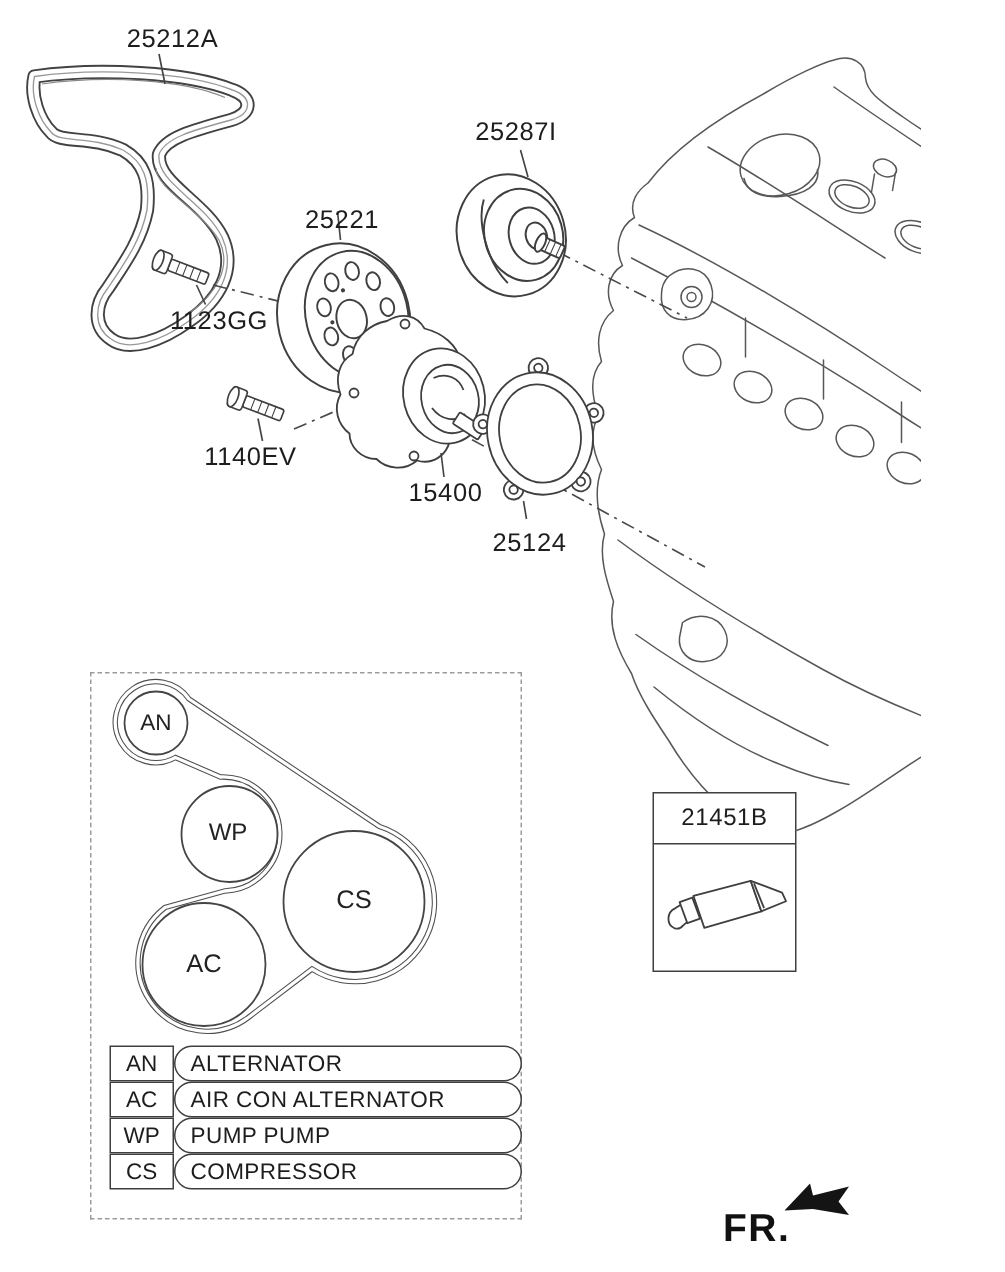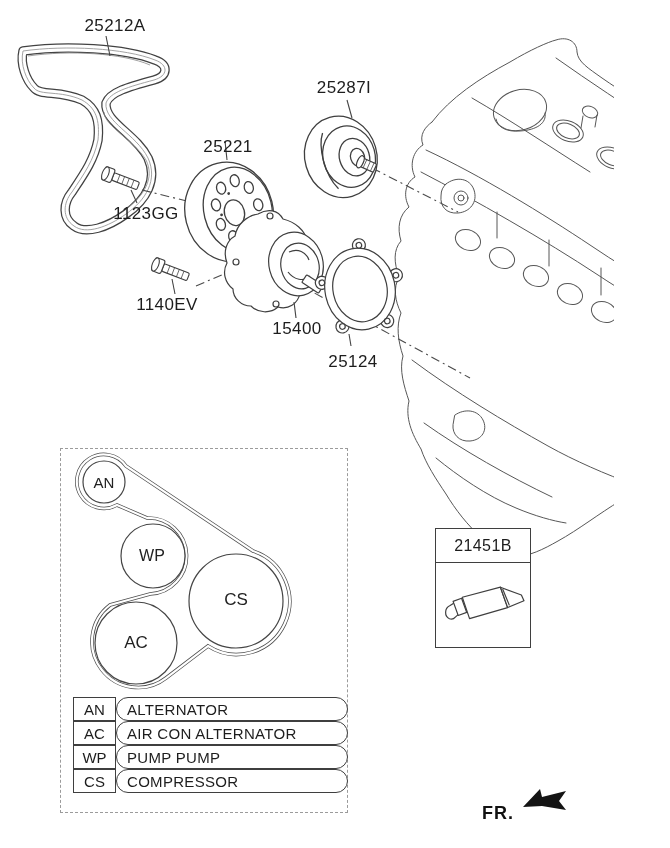--- a/index.html
+++ b/index.html
@@ -13,21 +13,21 @@
   .clabel{position:absolute;transform:translate(-50%,-50%);color:#222;}
   .legend{position:absolute;left:73px;top:697px;border-collapse:separate;border-spacing:0;
           font-size:15px;color:#1d1d1d;table-layout:fixed;}
   .legend td{border:1px solid #3f3f3f;height:22px;padding:0;background:#fff;}
   .legend td.code{width:41px;text-align:center;}
   .legend td.name{width:220px;padding-left:10px;letter-spacing:.3px;border-radius:12px;}
   .sealant-box{position:absolute;left:435px;top:528px;width:94px;height:118px;
           border:1.4px solid #3f3f3f;background:#fff;}
   .sealant-box .hdr{height:33px;line-height:33px;text-align:center;font-size:16px;
           border-bottom:1.4px solid #3f3f3f;color:#1d1d1d;letter-spacing:.4px;}
-  .fr{position:absolute;left:482px;top:803px;font-size:18px;font-weight:bold;color:#111;
+  .fr{position:absolute;left:482px;top:803px;font-size:26px;font-weight:bold;color:#111;
           letter-spacing:1px;}
 </style>
 </head>
 <body>
 
 <div class="page">
 
   <div class="routing-panel"></div>
 
   <svg class="art" width="670" height="848" viewBox="0 0 670 848">

